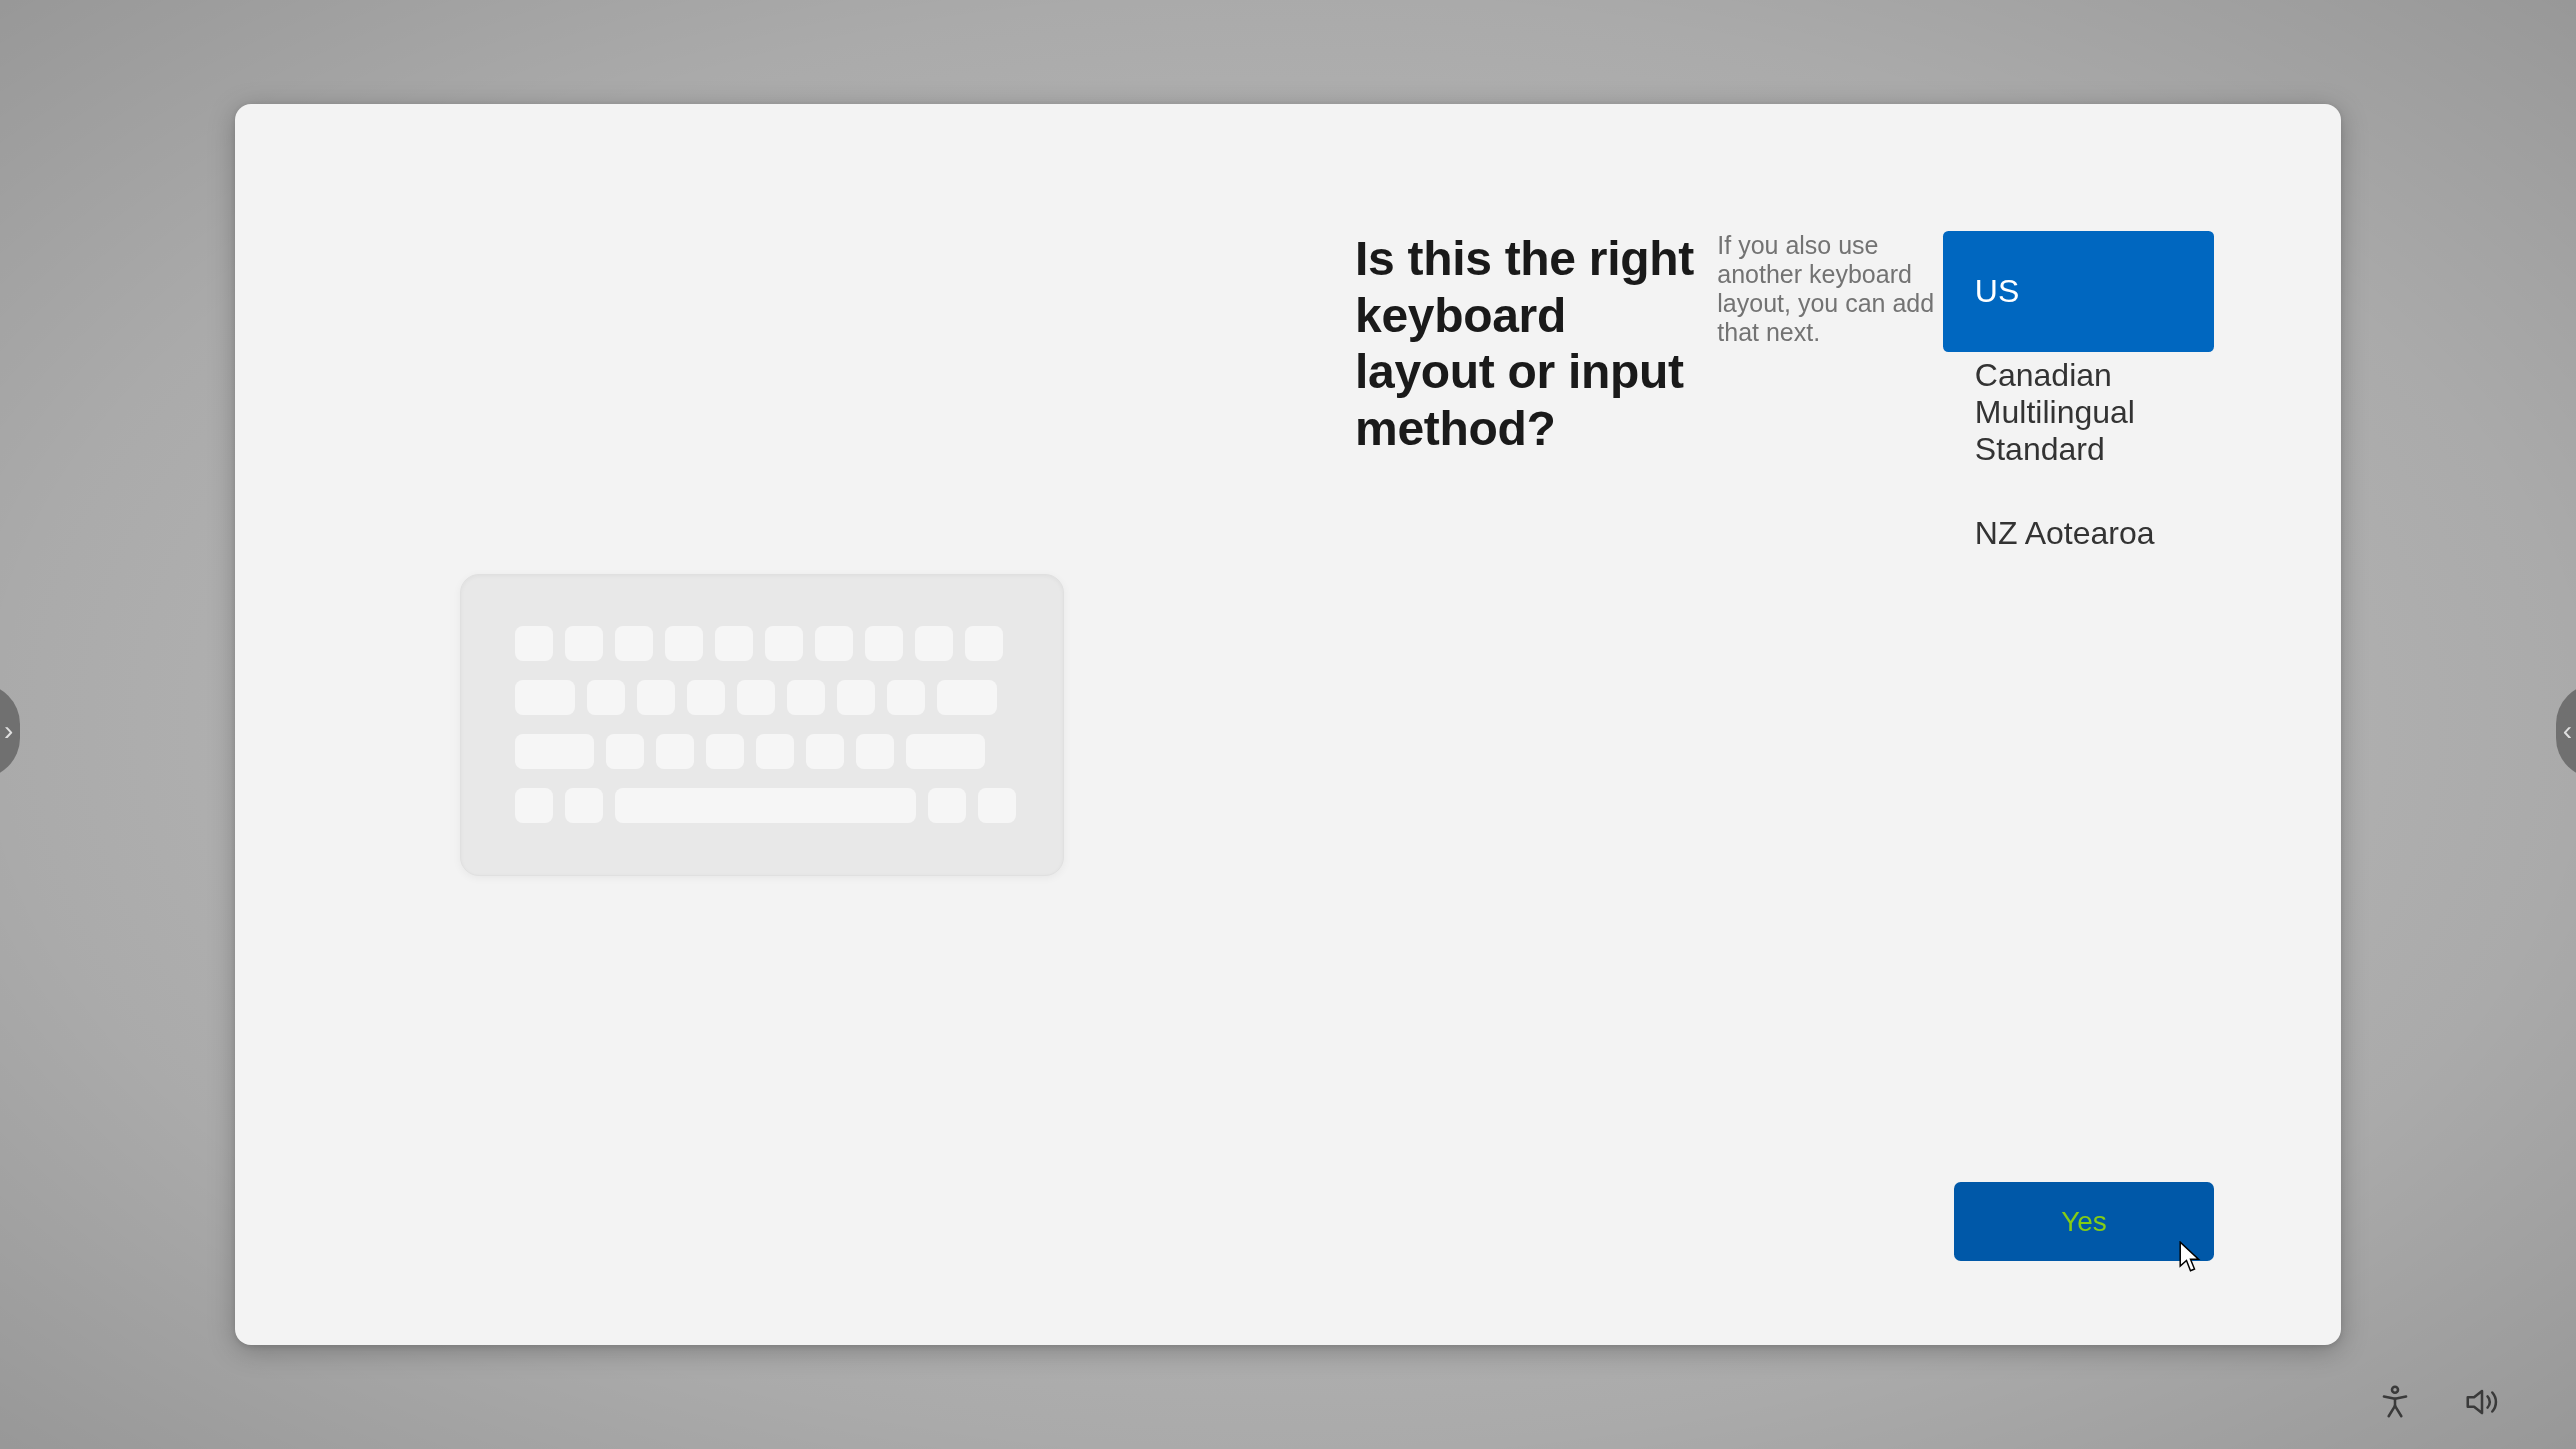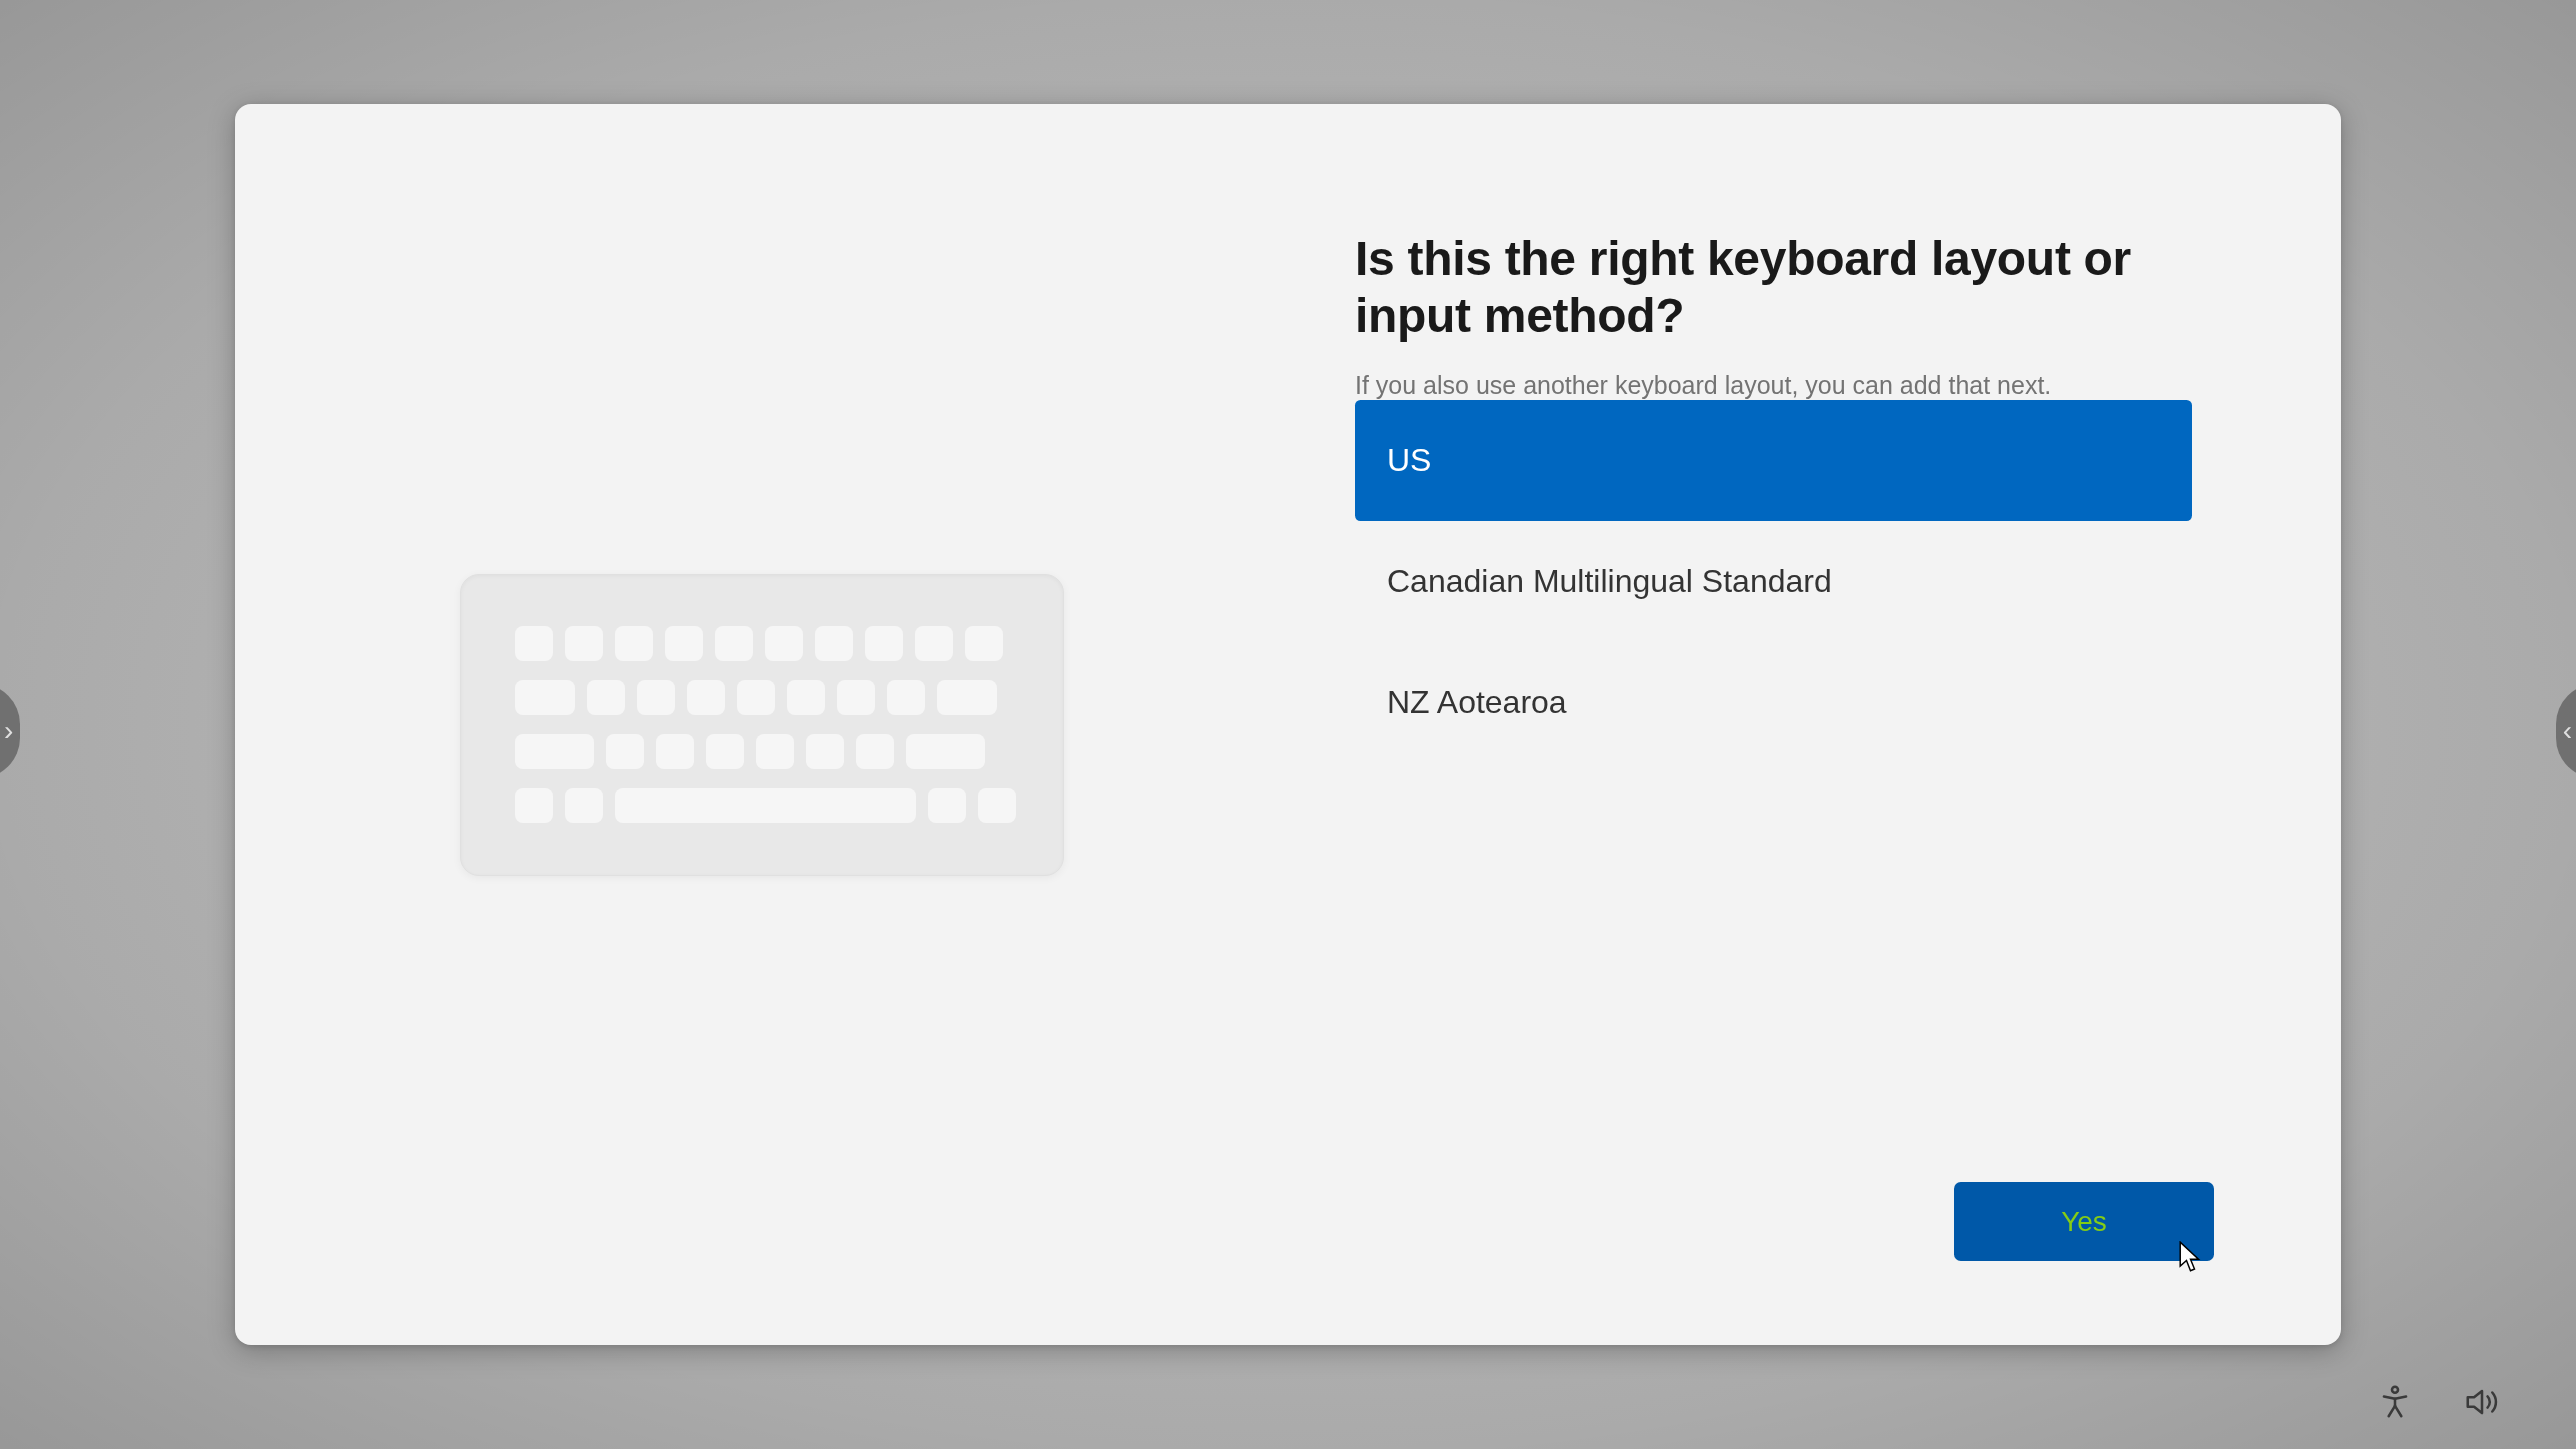--- a/index.html
+++ b/index.html
@@ -58,21 +58,21 @@
     }
     .k1 { width: 38px; }
     .k15 { width: 60px; }
     .k2 { width: 79px; }
     .k-space { width: 301px; }
 
     .right-pane {
       width: 50%;
       padding: 127px 127px 82px 67px;
       display: flex;
-      flex-direction: column;
+      flex-direction: row;
       position: relative;
     }
     .heading {
       font-size: 48px;
       font-weight: 600;
       color: #1a1a1a;
       line-height: 1.18;
       letter-spacing: -0.3px;
       margin-bottom: 27px;
     }

